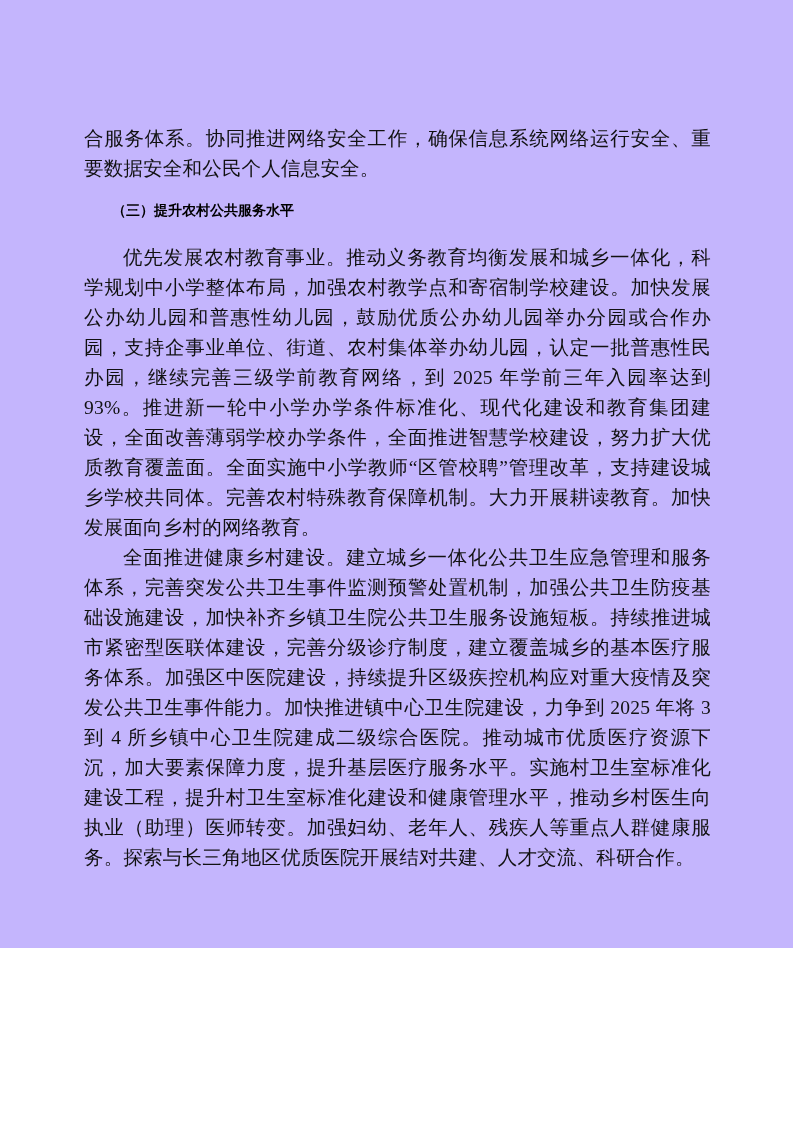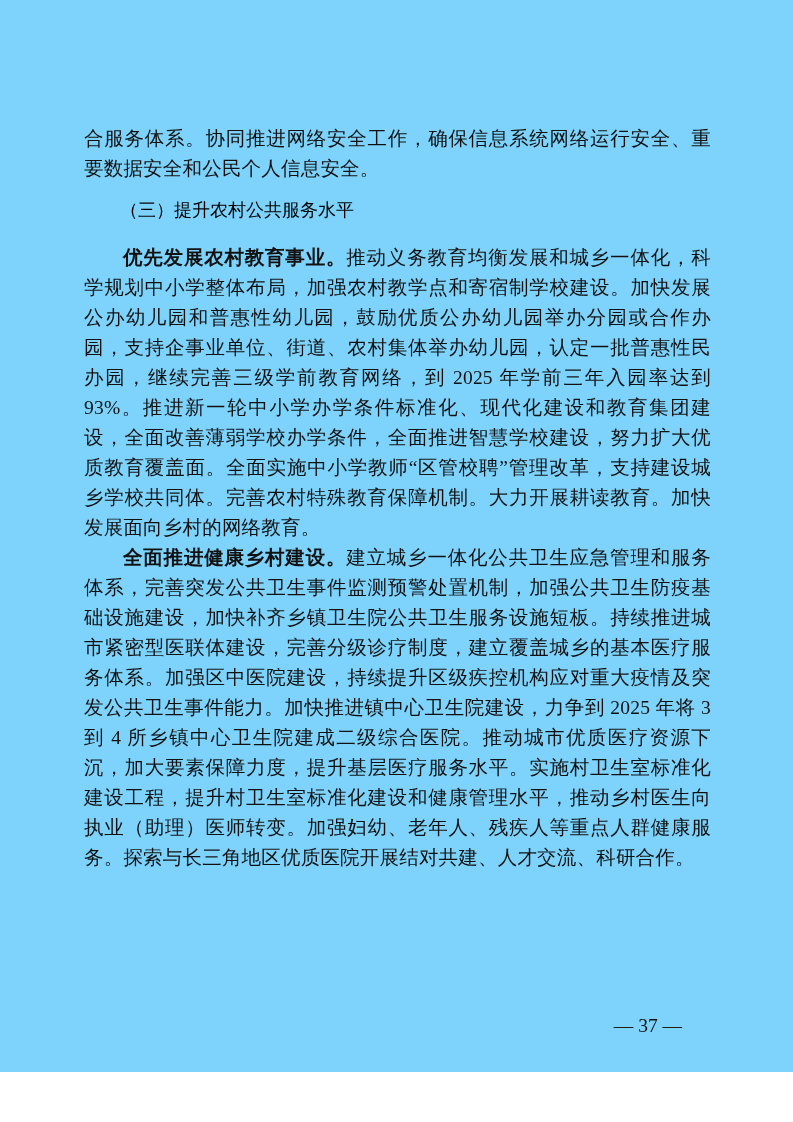--- a/index.html
+++ b/index.html
@@ -7,46 +7,46 @@
   body {
     width: 793px;
     height: 1122px;
     background: #ffffff;
     font-family: "Liberation Serif", "DejaVu Serif", serif;
     color: #111111;
   }
   .page {
     position: relative;
     width: 793px;
-    height: 1072px;
-    background: #7dd3fc;
+    height: 948px;
+    background: #c4b5fd;
     overflow: hidden;
   }
   .content {
     padding: 124px 82px 0 84px;
   }
   .para {
     margin: 0;
     font-size: 19.5px;
     line-height: 30px;
     text-align: justify;
     text-indent: 2em;
     letter-spacing: 0.2px;
   }
   .para.no-indent {
     text-indent: 0;
   }
   .para .lead {
-    font-weight: 700;
+    font-weight: 400;
   }
   .heading {
     margin: 11px 0 18px 0;
     font-family: "Liberation Sans", "DejaVu Sans", sans-serif;
-    font-weight: 400;
-    font-size: 18px;
+    font-weight: 700;
+    font-size: 14px;
     line-height: 30px;
     text-indent: 2em;
     color: #000000;
   }
   .page-number {
     position: absolute;
     top: 1012px;
     right: 111px;
     font-size: 19.5px;
     line-height: 28px;

